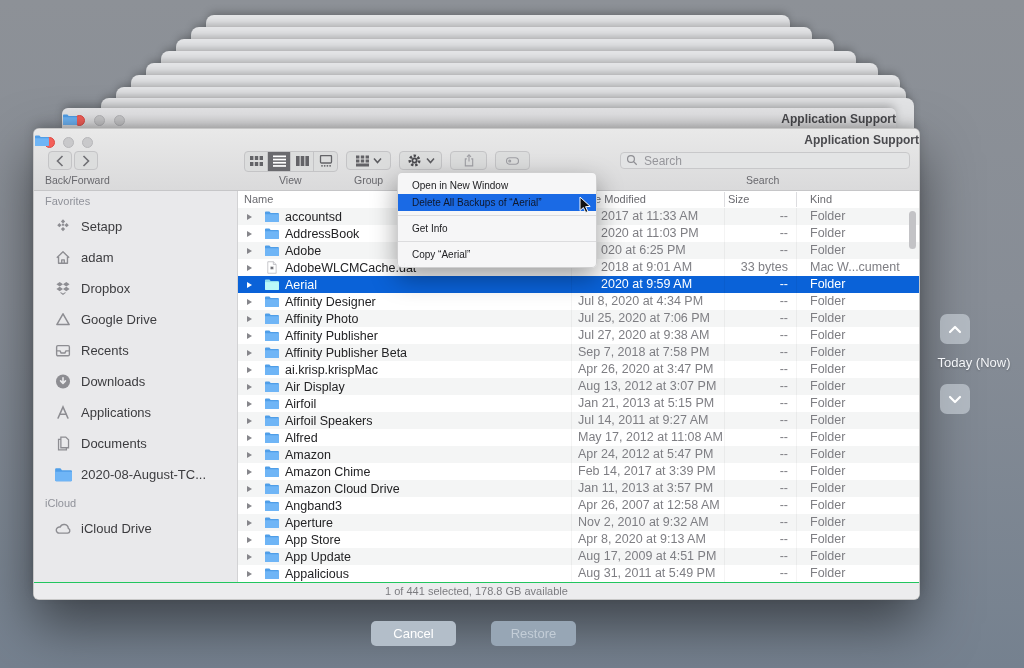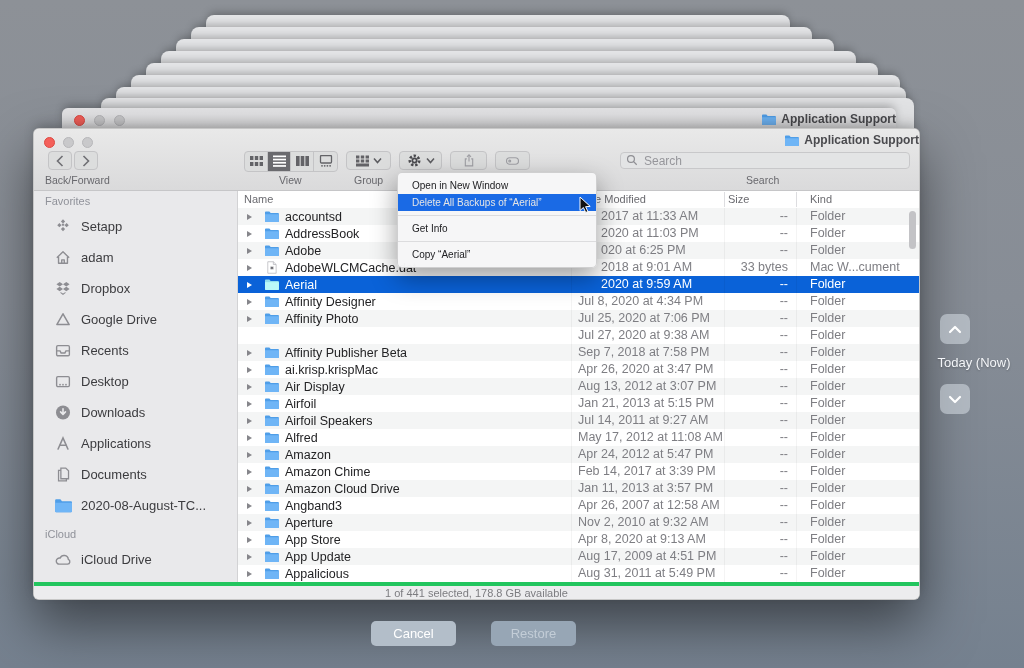--- a/index.html
+++ b/index.html
@@ -13,21 +13,21 @@
   .back-window{position:absolute;left:62px;top:108px;width:834px;height:24px;
     background:linear-gradient(#e6e6e8,#dcdcde);border-radius:6px 6px 0 0;
     box-shadow:0 -4px 10px -2px rgba(0,0,0,.3);}
   .back-window .lights{position:absolute;left:12px;top:7px;display:flex;gap:9px;}
   .back-window .win-title{position:absolute;left:0;right:0;top:4px;}
   
   .dot{width:11px;height:11px;border-radius:50%;box-sizing:border-box;}
   .dot.red{background:#f4605a;border:1px solid #dd4a43;}
   .dot.gray{background:#c9c9cb;border:1px solid #b7b7ba;}
   
-  .win-title{display:flex;justify-content:flex-end;align-items:center;gap:5px;
+  .win-title{display:flex;justify-content:space-between;align-items:center;gap:5px;
     font-size:12px;font-weight:bold;color:#4a4a4e;}
   .mini-folder{width:15px;height:13px;display:inline-block;}
   .mini-folder svg{width:100%;height:100%;}
   
   .window{position:absolute;left:33px;top:128px;width:887px;height:472px;
     background:#fff;border-radius:6px;overflow:hidden;
     border:1px solid rgba(0,0,0,.22);box-sizing:border-box;
     box-shadow:0 -5px 12px -3px rgba(0,0,0,.25),0 24px 55px rgba(0,0,0,.5);}
   .chrome{position:absolute;left:0;top:0;right:0;height:62px;
     background:linear-gradient(#e9e9e9,#dadadb);border-bottom:1px solid #c6c6c8;box-sizing:border-box;}
@@ -77,28 +77,28 @@
   .tri{width:0;height:0;border-top:3.5px solid transparent;border-bottom:3.5px solid transparent;border-left:5px solid #86868b;flex:0 0 5px;}
   .icon{width:15px;height:13px;margin-left:7px;flex:0 0 15px;}
   .icon svg{width:100%;height:100%;display:block;}
   .cell-date{position:absolute;left:340px;top:0;height:17px;line-height:17px;white-space:nowrap;}
   .row.pad .cell-date{padding-left:23px;}
   .cell-size{position:absolute;left:486px;top:0;width:64px;height:17px;line-height:17px;text-align:right;}
   .cell-kind{position:absolute;left:572px;top:0;height:17px;line-height:17px;white-space:nowrap;}
   .scroll-thumb{position:absolute;right:3px;top:20px;width:7px;height:38px;border-radius:4px;background:#c3c3c6;z-index:2;}
   
   .statusbar{position:absolute;left:0;right:0;bottom:0;height:17px;background:#ececee;
-    border-top:4px solid #22c55e;box-sizing:border-box;display:flex;align-items:center;justify-content:center;
+    border-top:1px solid #22c55e;box-sizing:border-box;display:flex;align-items:center;justify-content:center;
     font-size:11px;color:#7c7c80;}
   
   .menu{position:absolute;left:397px;top:172px;width:200px;z-index:50;
     background:rgba(246,246,247,.98);border:1px solid rgba(0,0,0,.16);border-radius:5px;
     box-shadow:0 10px 26px rgba(0,0,0,.38);padding:4px 0;box-sizing:border-box;}
   .menu-item{height:17px;line-height:17px;padding:0 8px 0 14px;font-size:10px;color:#212124;white-space:nowrap;}
-  .menu-item.hl{background:var(--menu-hl,#1a6ae5);color:#e5e5e5;}
+  .menu-item.hl{background:var(--menu-hl,#1a6ae5);color:#0f172a;}
   .menu-sep{height:1px;background:#dcdcde;margin:4px 0;}
   
   .tm-btn{position:absolute;left:940px;width:30px;height:30px;border-radius:7px;
     background:rgba(215,222,230,.55);display:flex;align-items:center;justify-content:center;}
   .tm-label{position:absolute;left:925px;width:98px;top:355px;text-align:center;
     font-size:13px;color:#f4f6f9;text-shadow:0 1px 2px rgba(0,0,0,.25);}
   
   .footer-btn{position:absolute;top:621px;width:85px;height:25px;border-radius:5px;
     display:flex;align-items:center;justify-content:center;font-size:13px;}
   .footer-btn.cancel{left:371px;background:#b3bec9;color:#ffffff;}
@@ -300,29 +300,20 @@
               <path d="M8 2.6 13.8 12.8H2.2z" fill="none" stroke="#8d8d92" stroke-width="1.4" stroke-linejoin="round"></path>
             </svg></span>
           <span class="sb-label">Google Drive</span>
         </div>
         <div class="sb-item">
           <span class="sb-icon"><svg viewBox="0 0 16 16" fill="none" stroke="#8d8d92" stroke-width="1.3">
               <rect x="2" y="3.4" width="12" height="9.6" rx="1.2"></rect>
               <path d="M2 8.4h3.2l1 1.9h3.6l1-1.9H14"></path>
             </svg></span>
           <span class="sb-label">Recents</span>
-        </div>
-        <div class="sb-item">
-          <span class="sb-icon"><svg viewBox="0 0 16 16">
-              <rect x="2" y="3.4" width="12" height="9.4" rx="1.2" fill="none" stroke="#8d8d92" stroke-width="1.3"></rect>
-              <circle cx="5.2" cy="11" r=".8" fill="#8d8d92"></circle>
-              <circle cx="8" cy="11" r=".8" fill="#8d8d92"></circle>
-              <circle cx="10.8" cy="11" r=".8" fill="#8d8d92"></circle>
-            </svg></span>
-          <span class="sb-label">Desktop</span>
         </div>
         <div class="sb-item">
           <span class="sb-icon"><svg viewBox="0 0 16 16">
               <circle cx="8" cy="8" r="6.6" fill="#8d8d92"></circle>
               <path d="M8 4.4v5.2M5.7 7.4 8 9.8l2.3-2.4" fill="none" stroke="#e9e9eb" stroke-width="1.5" stroke-linecap="round" stroke-linejoin="round"></path>
             </svg></span>
           <span class="sb-label">Downloads</span>
         </div>
         <div class="sb-item">
           <span class="sb-icon"><svg viewBox="0 0 16 16" fill="none" stroke="#8d8d92" stroke-width="1.5" stroke-linecap="round">
@@ -468,20 +459,30 @@
                   <path d="M1 4.6h15v7.3c0 .6-.5 1.1-1.1 1.1H2.1A1.1 1.1 0 0 1 1 11.9z" fill="#6fb5f6"></path>
                 </svg>
               </span>
               <span class="nm">Affinity Photo</span>
             </span>
             <span class="cell-date">Jul 25, 2020 at 7:06 PM</span>
             <span class="cell-size">--</span>
             <span class="cell-kind">Folder</span>
           </div>
           <div class="row">
+            <span class="cell-name">
+              <span class="tri"></span>
+              <span class="icon">
+                <svg viewBox="0 0 16 14">
+                  <path d="M1 2.6c0-.6.5-1.1 1.1-1.1h3.6l1.4 1.7h7.8c.6 0 1.1.5 1.1 1.1v7.6c0 .6-.5 1.1-1.1 1.1H2.1A1.1 1.1 0 0 1 1 11.9z" fill="#4f9ee8"></path>
+                  <path d="M1 4.6h15v7.3c0 .6-.5 1.1-1.1 1.1H2.1A1.1 1.1 0 0 1 1 11.9z" fill="#6fb5f6"></path>
+                </svg>
+              </span>
+              <span class="nm">Affinity Publisher</span>
+            </span>
             <span class="cell-date">Jul 27, 2020 at 9:38 AM</span>
             <span class="cell-size">--</span>
             <span class="cell-kind">Folder</span>
           </div>
           <div class="row">
             <span class="cell-name">
               <span class="tri"></span>
               <span class="icon">
                 <svg viewBox="0 0 16 14">
                   <path d="M1 2.6c0-.6.5-1.1 1.1-1.1h3.6l1.4 1.7h7.8c.6 0 1.1.5 1.1 1.1v7.6c0 .6-.5 1.1-1.1 1.1H2.1A1.1 1.1 0 0 1 1 11.9z" fill="#4f9ee8"></path>

